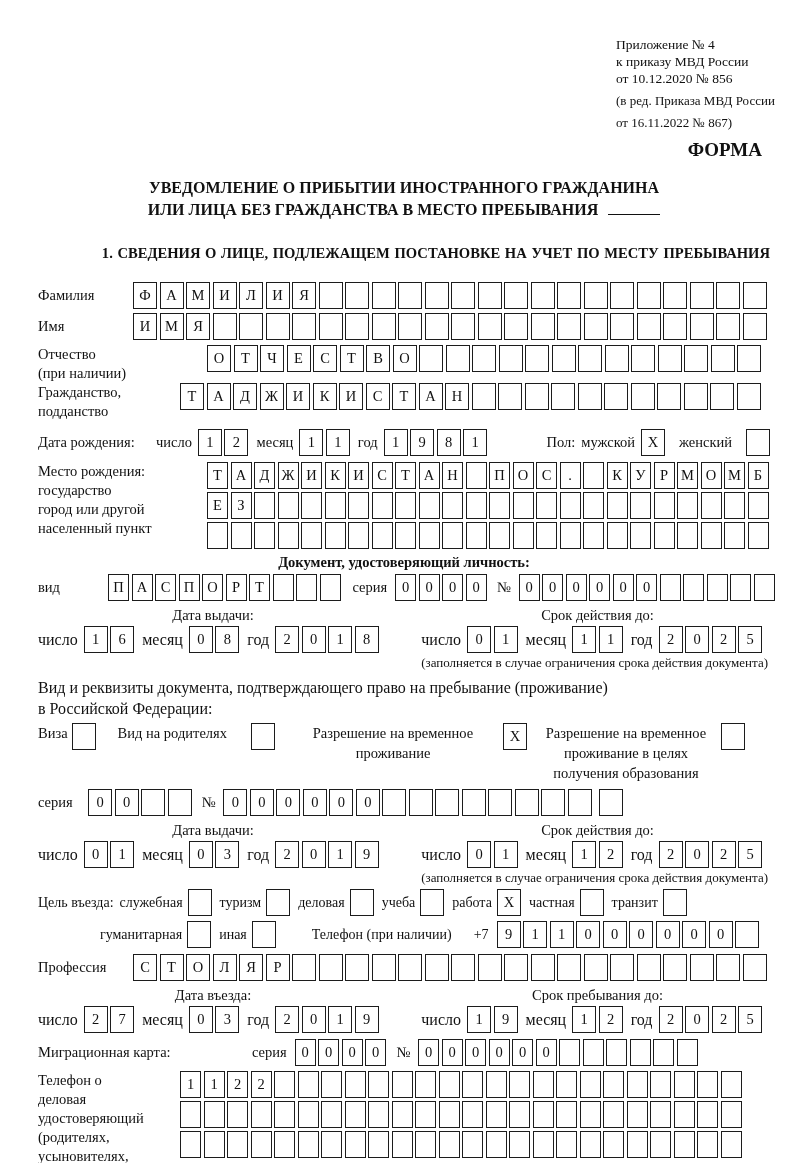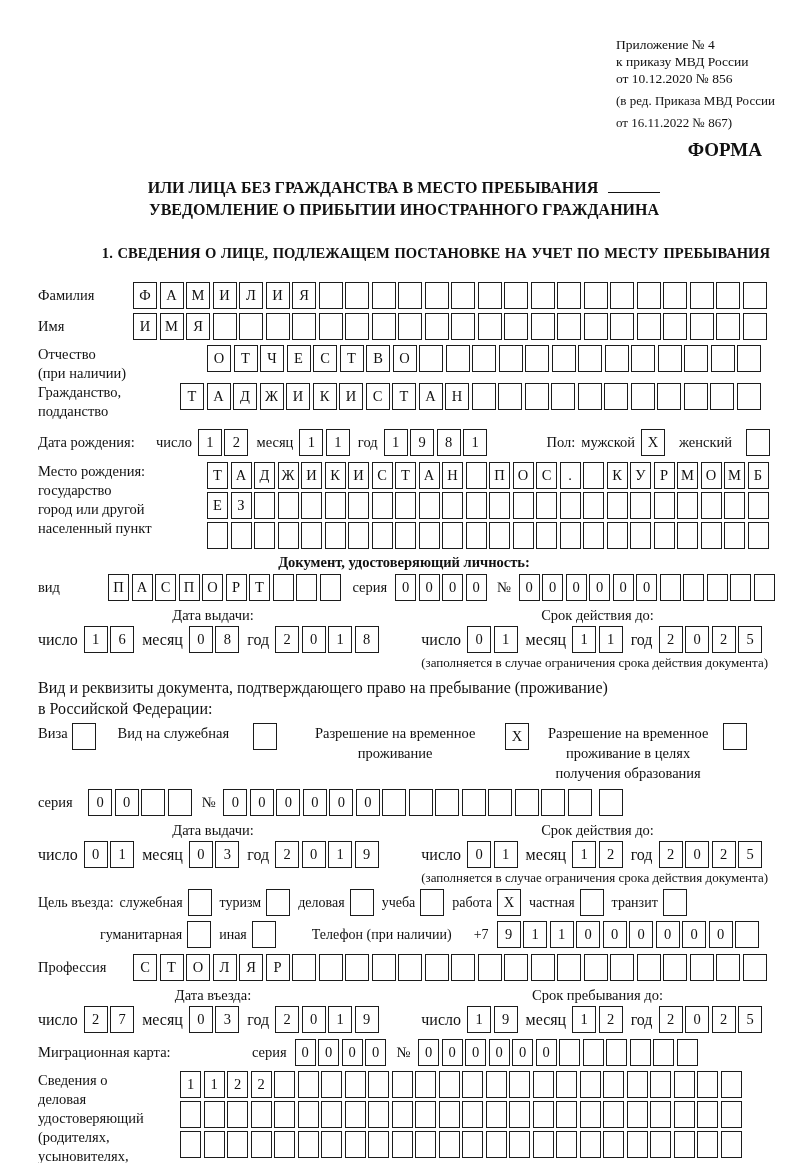--- a/index.html
+++ b/index.html
@@ -71,22 +71,22 @@
   <div class="hdr">
     <div>Приложение № 4</div>
     <div>к приказу МВД России</div>
     <div>от 10.12.2020 № 856</div>
     <div class="sub">(в ред. Приказа МВД России</div>
     <div class="sub">от 16.11.2022 № 867)</div>
   </div>
   <div class="forma">ФОРМА</div>
 
   <div class="title">
+    <div>УВЕДОМЛЕНИЕ О ПРИБЫТИИ ИНОСТРАННОГО ГРАЖДАНИНА</div>
     <div><span>ИЛИ ЛИЦА БЕЗ ГРАЖДАНСТВА В МЕСТО ПРЕБЫВАНИЯ</span><span class="title-underline"></span></div>
-    <div>УВЕДОМЛЕНИЕ О ПРИБЫТИИ ИНОСТРАННОГО ГРАЖДАНИНА</div>
   </div>
 
   <div class="sec1">1. СВЕДЕНИЯ О ЛИЦЕ, ПОДЛЕЖАЩЕМ ПОСТАНОВКЕ НА УЧЕТ ПО МЕСТУ ПРЕБЫВАНИЯ</div>
 
   <div class="row mt20">
     <span class="lbl w-sur">Фамилия</span>
     <span class="cells">
         <span class="cell">Ф</span>
         <span class="cell">А</span>
         <span class="cell">М</span>
@@ -412,21 +412,21 @@
     <div>Вид и реквизиты документа, подтверждающего право на пребывание (проживание)</div>
     <div>в Российской Федерации:</div>
   </div>
 
   <div class="opt-row">
     <span class="opt">
       <span class="olbl">Виза</span>
       <span class="cb" style="margin-left:4px"></span>
     </span>
     <span class="opt" style="margin-left:22px">
-      <span class="olbl">Вид на служебная</span>
+      <span class="olbl">Вид на родителях</span>
       <span class="cb" style="margin-left:24px"></span>
     </span>
     <span class="opt" style="margin-left:18px">
       <span class="olbl c" style="width:200px">Разрешение на временное проживание</span>
       <span class="cb" style="margin-left:10px">X</span>
     </span>
     <span class="opt" style="margin-left:14px">
       <span class="olbl c" style="width:170px">Разрешение на временное проживание в целях получения образования</span>
       <span class="cb" style="margin-left:10px"></span>
     </span>
@@ -641,21 +641,21 @@
         <span class="cell"></span>
         <span class="cell"></span>
         <span class="cell"></span>
         <span class="cell"></span>
         <span class="cell"></span>
       </span>
   </div>
 
   <div class="rowt mt5">
     <span class="lbl2 w-cit">
-      <div>Сведения о</div>
+      <div>Телефон о</div>
       <div>деловая</div>
       <div>удостоверяющий</div>
       <div>(родителях,</div>
       <div>усыновителях,</div>
       <div>попечителях)</div>
     </span>
     <span class="stack">
       <span class="cells sm">
           <span class="cell">1</span>
           <span class="cell">1</span>

